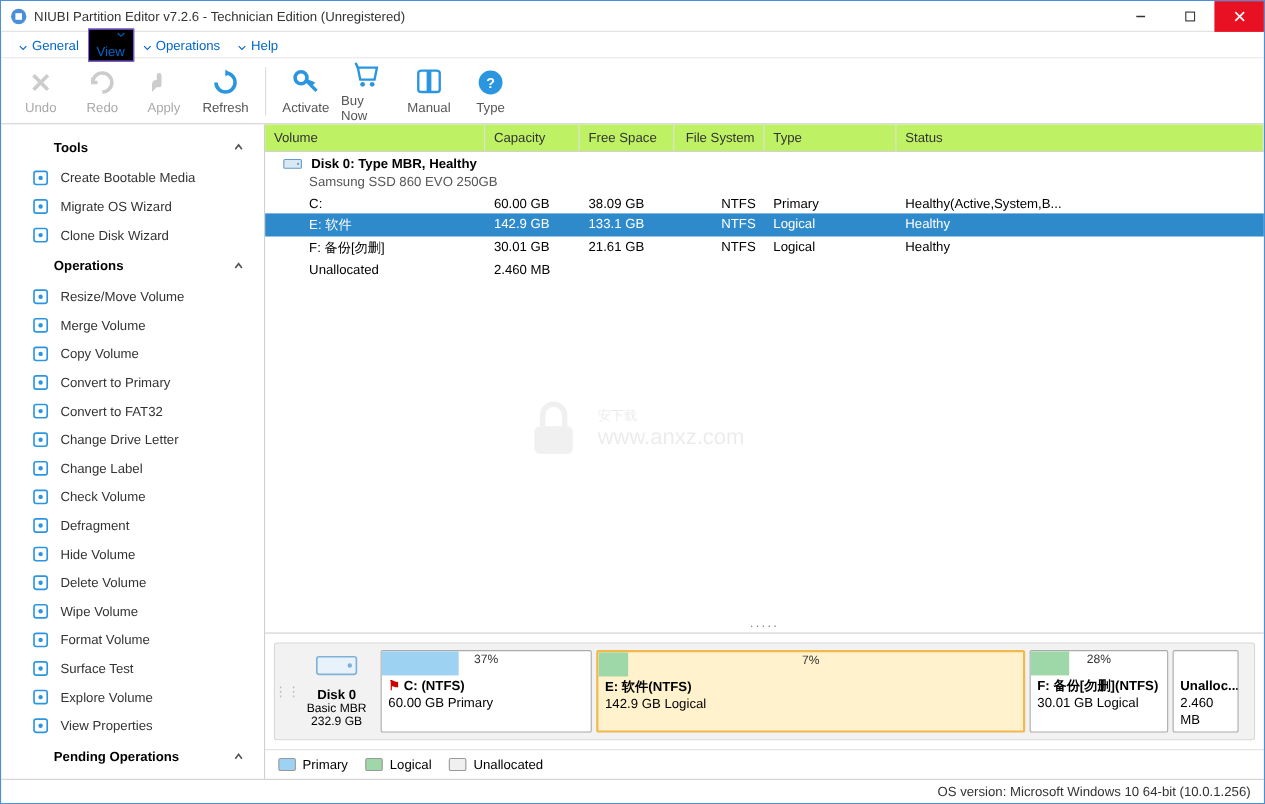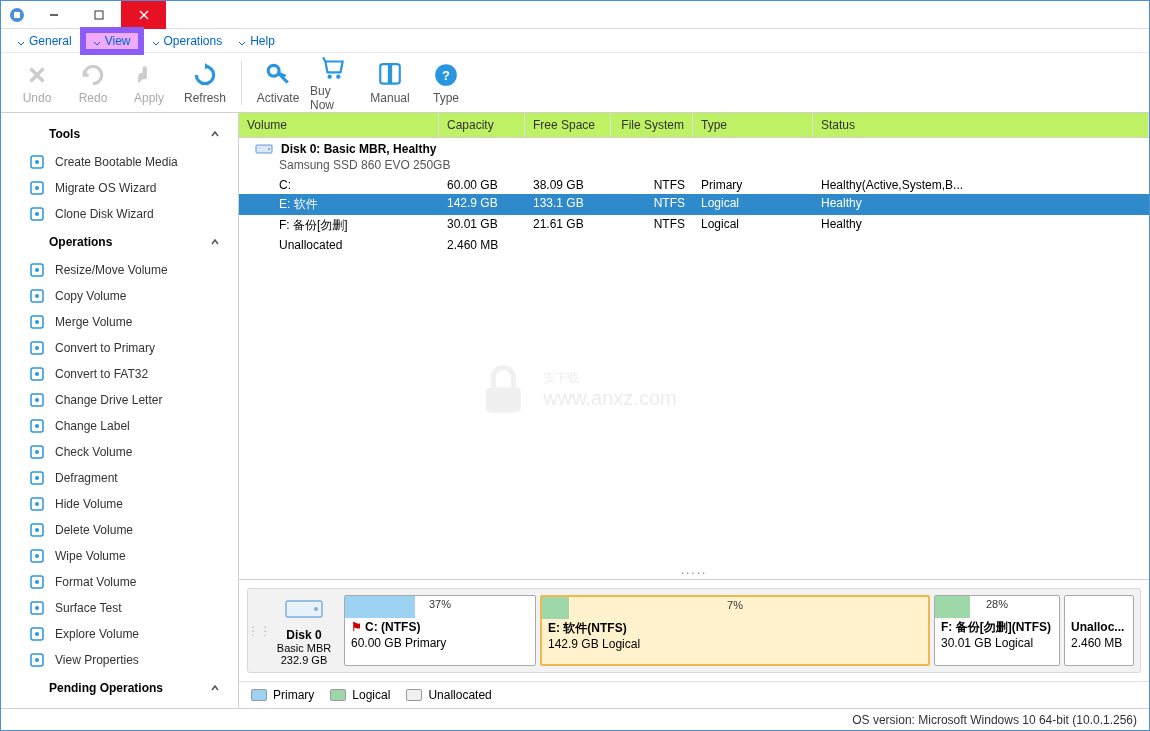--- a/index.html
+++ b/index.html
@@ -9,21 +9,21 @@
 .titlebar { height: 28px; background: #fff; display: flex; align-items: center; padding-left: 8px; border-bottom: 1px solid #e0e0e0; }
 .titlebar-icon { width: 16px; height: 16px; margin-right: 6px; }
 .titlebar-text { flex: 1; color: #333; font-size: 12px; }
 .win-btns { display: flex; }
 .win-btn { width: 45px; height: 28px; display: flex; align-items: center; justify-content: center; color: #555; cursor: pointer; }
 .win-btn.close { background: #e81123; color: #fff; }
 
 
 .menubar { height: 24px; display: flex; align-items: center; padding: 0 8px; gap: 0; border-bottom: 1px solid #e8e8e8; }
 .menu-item { display: flex; align-items: flex-end; padding: 2px 8px; color: #0066cc; cursor: pointer; gap: 4px; }
-.menu-item.hover { background: #f0abfc; border: 6px solid #8b5cf6; padding: 1px 7px; }
+.menu-item.hover { background: #000000; border: 1px solid #8b5cf6; padding: 1px 7px; flex-direction: column; }
 .chev { width: 8px; height: 8px; }
 
 
 .toolbar { height: 60px; display: flex; align-items: center; padding: 4px 12px; gap: 8px; border-bottom: 1px solid #d0d0d0; }
 .tool-btn { display: flex; flex-direction: column; align-items: center; justify-content: center; width: 48px; gap: 2px; cursor: pointer; color: #555; }
 .tool-btn.disabled { color: #aaa; }
 .tool-btn .ico { width: 28px; height: 28px; display: flex; align-items: center; justify-content: center; }
 .tool-sep { width: 1px; height: 44px; background: #ddd; margin: 0 4px; }
 
 
@@ -81,20 +81,21 @@
 .watermark .lock { width:60px; height:60px; }
 </style>
 </head>
 <body>
 
 <div class="titlebar">
   <svg class="titlebar-icon" viewBox="0 0 16 16">
       <circle cx="8" cy="8" r="7" fill="#4a90d9"></circle>
       <rect x="5" y="5" width="6" height="6" fill="#fff"></rect>
     </svg>
+  <span class="titlebar-text">NIUBI Partition Editor v7.2.6 - Technician Edition (Unregistered)</span>
   <div class="win-btns">
     <div class="win-btn">
         <svg width="10" height="10" viewBox="0 0 10 10">
           <line x1="1" y1="5" x2="9" y2="5" stroke="#333" stroke-width="1.5"></line>
         </svg>
       </div>
     <div class="win-btn">
         <svg width="10" height="10" viewBox="0 0 10 10">
           <rect x="1" y="1" width="8" height="8" fill="none" stroke="#333" stroke-width="1"></rect>
         </svg>
@@ -253,28 +254,28 @@
             <rect x="2" y="2" width="12" height="12" rx="2" fill="none" stroke="#2b96e0" stroke-width="1.5"></rect>
             <circle cx="8" cy="8" r="2" fill="#2b96e0"></circle>
           </svg>
           <span>Resize/Move Volume</span>
         </div>
         <div class="side-item">
           <svg class="ico" viewBox="0 0 16 16">
             <rect x="2" y="2" width="12" height="12" rx="2" fill="none" stroke="#2b96e0" stroke-width="1.5"></rect>
             <circle cx="8" cy="8" r="2" fill="#2b96e0"></circle>
           </svg>
+          <span>Merge Volume</span>
+        </div>
+        <div class="side-item">
+          <svg class="ico" viewBox="0 0 16 16">
+            <rect x="2" y="2" width="12" height="12" rx="2" fill="none" stroke="#2b96e0" stroke-width="1.5"></rect>
+            <circle cx="8" cy="8" r="2" fill="#2b96e0"></circle>
+          </svg>
           <span>Copy Volume</span>
-        </div>
-        <div class="side-item">
-          <svg class="ico" viewBox="0 0 16 16">
-            <rect x="2" y="2" width="12" height="12" rx="2" fill="none" stroke="#2b96e0" stroke-width="1.5"></rect>
-            <circle cx="8" cy="8" r="2" fill="#2b96e0"></circle>
-          </svg>
-          <span>Merge Volume</span>
         </div>
         <div class="side-item">
           <svg class="ico" viewBox="0 0 16 16">
             <rect x="2" y="2" width="12" height="12" rx="2" fill="none" stroke="#2b96e0" stroke-width="1.5"></rect>
             <circle cx="8" cy="8" r="2" fill="#2b96e0"></circle>
           </svg>
           <span>Convert to Primary</span>
         </div>
         <div class="side-item">
           <svg class="ico" viewBox="0 0 16 16">
@@ -377,21 +378,21 @@
         <div class="col-free">Free Space</div>
         <div class="col-fs">File System</div>
         <div class="col-type">Type</div>
         <div class="col-stat">Status</div>
       </div>
       <div class="disk-hdr">
         <svg width="18" height="14" viewBox="0 0 18 14">
             <rect x="1" y="3" width="16" height="8" rx="1" fill="#d8e8f5" stroke="#6699cc"></rect>
             <circle cx="14" cy="7" r="1" fill="#6699cc"></circle>
           </svg>
-        <span class="t1">Disk 0: Basic MBR, Healthy</span>
+        <span class="t1">Disk 0: Type MBR, Healthy</span>
       </div>
       <div class="disk-hdr-sub">Samsung SSD 860 EVO 250GB</div>
       <div id="vol-rows">
           <div class="vol-row">
             <div class="col-vol">C:</div>
             <div class="col-cap">60.00 GB</div>
             <div class="col-free">38.09 GB</div>
             <div class="col-fs">NTFS</div>
             <div class="col-type">Primary</div>
             <div class="col-stat">Healthy(Active,System,B...</div>
@@ -461,21 +462,21 @@
             <div class="part-box" style="width: 126px;">
               <div class="part-fill">
                 <div class="bar" style="width:28%;background:#9fd8a8"></div>
                 <div class="pct">28%</div>
               </div>
               <div class="part-label">
                 <div class="ln1">F: 备份[勿删](NTFS)</div>
                 <div>30.01 GB Logical</div>
               </div>
             </div>
-            <div class="part-box" style="width: 70px;">
+            <div class="part-box" style="width: 60px;">
               <div class="part-fill">
                 <div class="bar" style="width:0%;background:#e0e0e0"></div>
                 <div class="pct"></div>
               </div>
               <div class="part-label">
                 <div class="ln1">Unalloc...</div>
                 <div>2.460 MB</div>
               </div>
             </div>
           </div>

